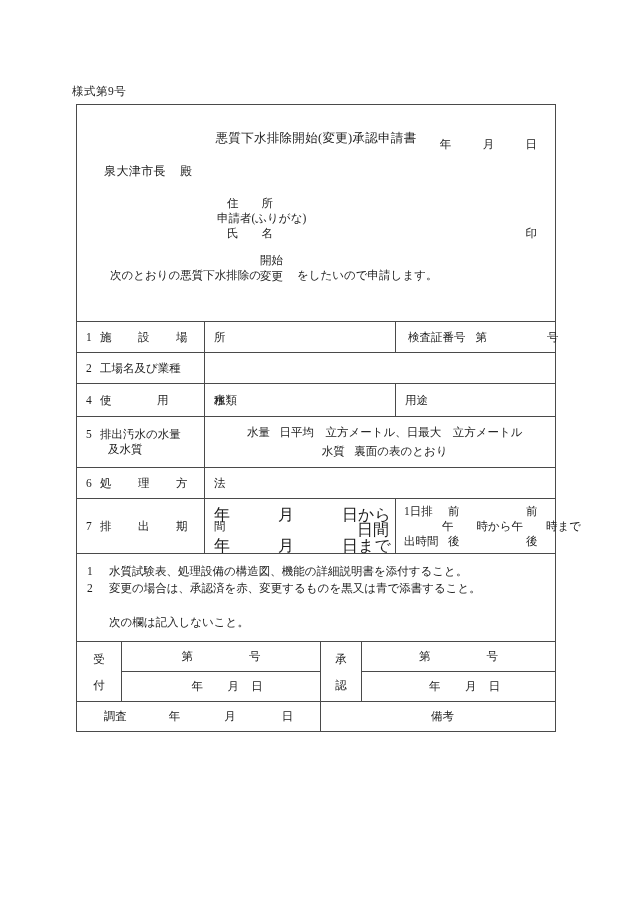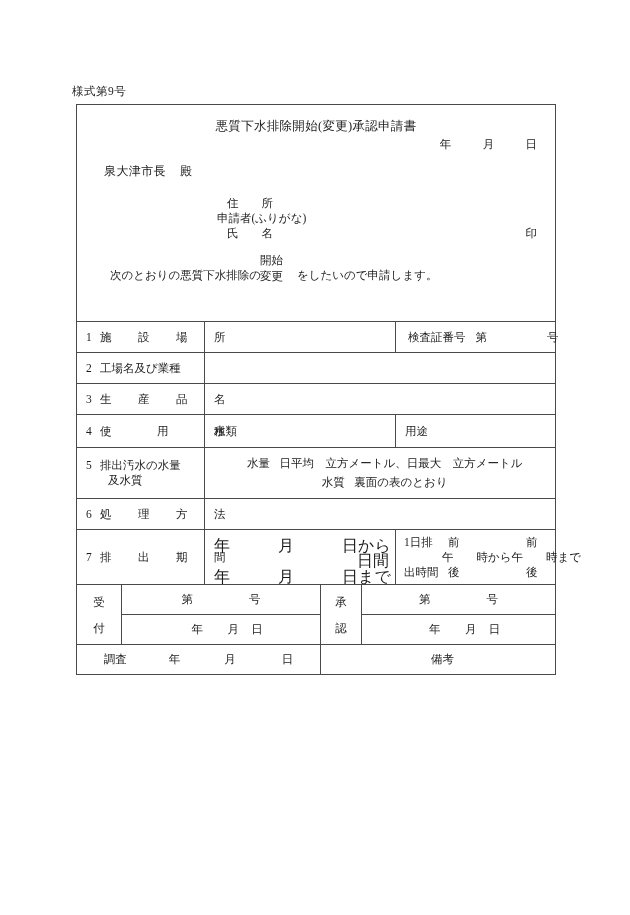--- a/index.html
+++ b/index.html
@@ -45,21 +45,21 @@
   
   .header {
     position: relative;
     height: 208px;
     box-sizing: border-box;
   }
   .title {
     position: absolute;
     left: 0;
     right: 0;
-    top: 13px;
+    top: 25px;
     text-align: center;
     font-size: 12.5px;
     letter-spacing: 0.3px;
     white-space: nowrap;
   }
   .date-line {
     position: absolute;
     right: 18px;
     top: 32px;
     font-size: 11.5px;
@@ -306,26 +306,20 @@
           </td>
         </tr>
 
         <tr>
           <td class="lbl">
             <span class="num">2</span><span>工場名及び業種</span>
           </td>
           <td class="cellpad blank-cell" colspan="2"></td>
         </tr>
 
-        <tr>
-          <td class="lbl">
-            <span class="num">3</span><span class="spread-5">生　産　品　名</span>
-          </td>
-          <td class="cellpad blank-cell" colspan="2"></td>
-        </tr>
 
         <tr class="row4">
           <td class="lbl">
             <span class="num">4</span><span class="spread-5">使　　用　　水</span>
           </td>
           <td class="cellpad">
             <span>種類</span>
           </td>
           <td class="cellpad">
             <span>用途</span>
@@ -375,20 +369,29 @@
               <span class="gogo1">後</span>
               <span class="mid">午　　時から午　　時まで</span>
               <span class="am2">前</span>
               <span class="gogo2">後</span>
             </div>
           </td>
         </tr>
       </tbody>
     </table>
 
+    <div class="notes">
+      <div class="n-row">
+        <span class="n-num">1</span><span>水質試験表、処理設備の構造図、機能の詳細説明書を添付すること。</span>
+      </div>
+      <div class="n-row">
+        <span class="n-num">2</span><span>変更の場合は、承認済を赤、変更するものを黒又は青で添書すること。</span>
+      </div>
+      <div class="n-extra">次の欄は記入しないこと。</div>
+    </div>
 
     <table class="official">
       <tbody>
         <tr>
           <td rowspan="2" style="width:44px">
             <span class="stackcell">
               <span class="s1">受</span>
               <span class="s2">付</span>
             </span>
           </td>

